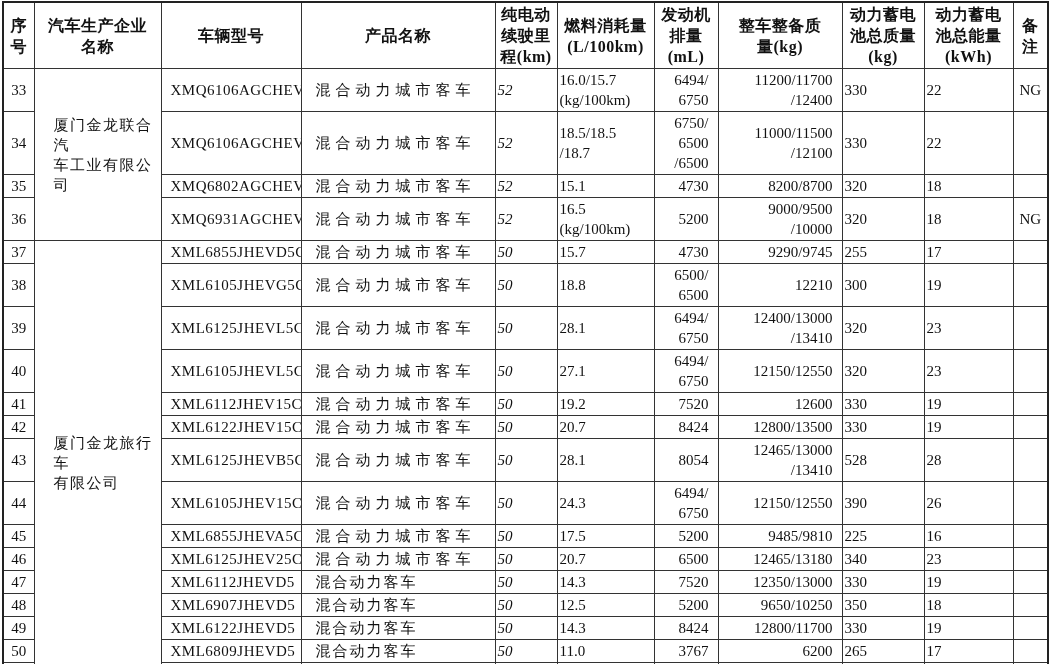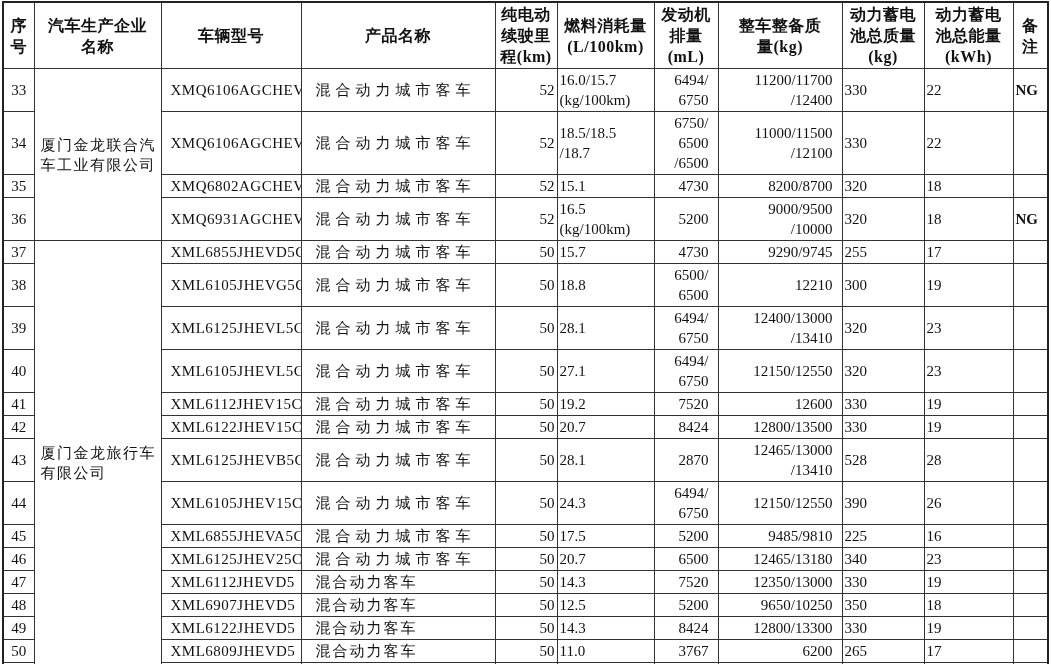--- a/index.html
+++ b/index.html
@@ -32,31 +32,31 @@
     text-align: center;
     letter-spacing: 0.5px;
     padding: 1px 0;
   }
   td {
     font-size: 15px;
     line-height: 20px;
   }
   
   .col-no             { text-align: center; }
-  .col-company        { text-align: left; padding-left: 6px;  letter-spacing: 1.5px; }
+  .col-company        { text-align: left; padding-left: 19px;  letter-spacing: 1.5px; }
   .col-model          { text-align: left; padding-left: 9px;  letter-spacing: 0.5px; }
   .col-product        { text-align: left; padding-left: 14px;  letter-spacing: 5px; }
   tbody tr:nth-child(n+15) .col-product { letter-spacing: 2px; margin-top: 36px; }
-  .col-range          { text-align: right; }
+  .col-range          { text-align: left; font-style: italic; }
   .col-fuel           { text-align: left; padding-right: 7px; margin-top: 15px; }
   .col-engine         { text-align: right; padding-right: 9px; }
   .col-weight         { text-align: right; padding-right: 9px; padding-left: 28px; }
   .col-battery-mass   { text-align: left; padding-right: 14px; }
   .col-battery-energy { }
-  .col-remark         { text-align: left; font-weight: bold; }
+  .col-remark         { text-align: center; }
 </style>
 </head>
 <body>
 
 <div>
   <table class="vehicle-table">
     <colgroup>
       <col style="width:31px">
       <col style="width:127px">
       <col style="width:140px">
@@ -234,21 +234,21 @@
           <td class="col-battery-mass">330</td>
           <td class="col-battery-energy">19</td>
           <td class="col-remark"></td>
         </tr>
         <tr>
           <td class="col-no">43</td>
           <td class="col-model">XML6125JHEVB5CN1</td>
           <td class="col-product">混合动力城市客车</td>
           <td class="col-range">50</td>
           <td class="col-fuel">28.1</td>
-          <td class="col-engine">2870</td>
+          <td class="col-engine">8054</td>
           <td class="col-weight">12465/13000
 /13410</td>
           <td class="col-battery-mass">528</td>
           <td class="col-battery-energy">28</td>
           <td class="col-remark"></td>
         </tr>
         <tr>
           <td class="col-no">44</td>
           <td class="col-model">XML6105JHEV15CN</td>
           <td class="col-product">混合动力城市客车</td>
@@ -309,21 +309,21 @@
           <td class="col-battery-energy">18</td>
           <td class="col-remark"></td>
         </tr>
         <tr>
           <td class="col-no">49</td>
           <td class="col-model">XML6122JHEVD5</td>
           <td class="col-product">混合动力客车</td>
           <td class="col-range">50</td>
           <td class="col-fuel">14.3</td>
           <td class="col-engine">8424</td>
-          <td class="col-weight">12800/13300</td>
+          <td class="col-weight">12800/11700</td>
           <td class="col-battery-mass">330</td>
           <td class="col-battery-energy">19</td>
           <td class="col-remark"></td>
         </tr>
         <tr>
           <td class="col-no">50</td>
           <td class="col-model">XML6809JHEVD5</td>
           <td class="col-product">混合动力客车</td>
           <td class="col-range">50</td>
           <td class="col-fuel">11.0</td>

